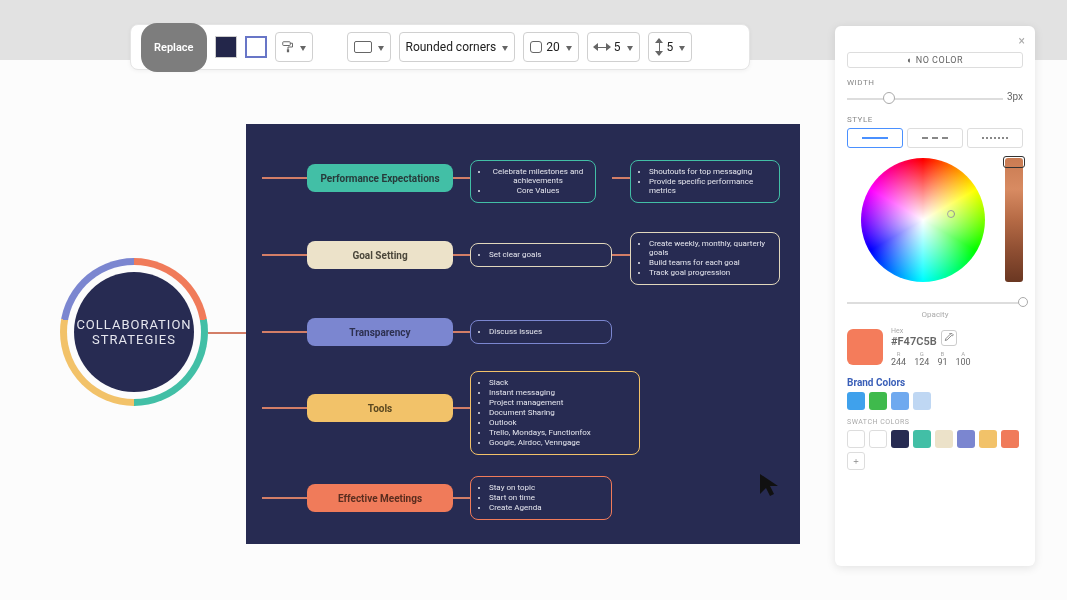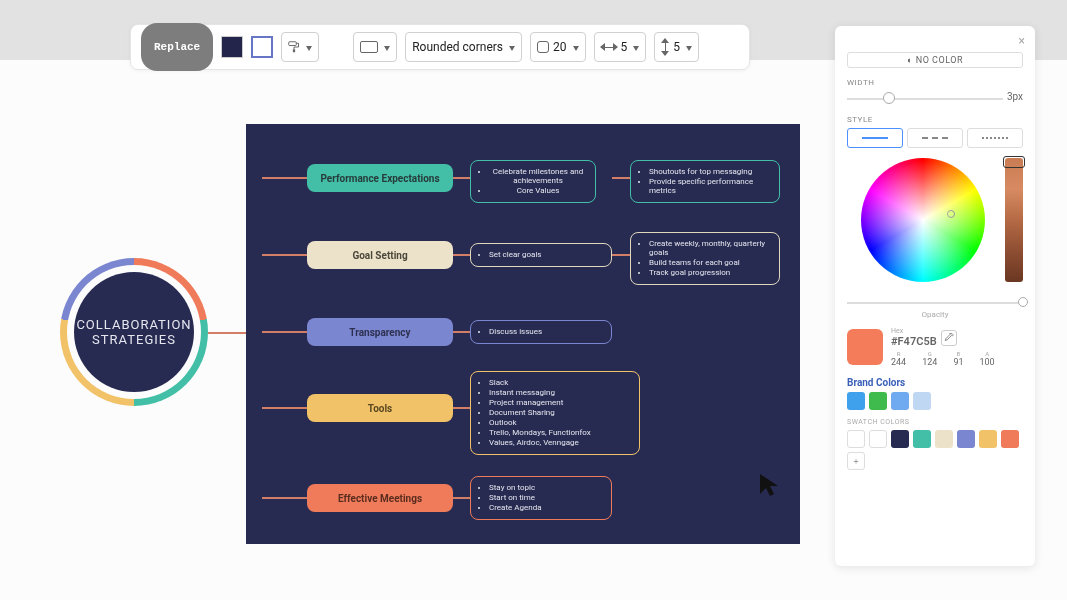--- a/index.html
+++ b/index.html
@@ -3,21 +3,21 @@
 <meta charset="utf-8">
 <style>
   html,body{margin:0;padding:0;font-family:-apple-system,BlinkMacSystemFont,"Segoe UI",Roboto,Arial,sans-serif;background:#e5e5e5;font-size:12px;color:#222;}
   *{box-sizing:border-box;}
   #stage{position:relative;width:1067px;height:600px;background:#e5e5e5;overflow:hidden;}
   
   .topband{position:absolute;top:0;left:0;right:0;height:60px;background:#e2e2e2;}
   .whiteboard{position:absolute;top:60px;left:0;right:0;bottom:0;background:#fcfcfc;}
   
   .toolbar{position:absolute;top:24px;left:130px;width:620px;height:46px;background:#fff;border:1px solid #e5e5e5;border-radius:8px;display:flex;align-items:center;padding:6px 10px;gap:8px;box-shadow:0 1px 4px rgba(0,0,0,0.05);}
-  .btn-replace{background:#7d7d7d;color:#fff;border-radius:16px;padding:18px 13px;font-size:11px;font-weight:600;cursor:pointer;display:flex;align-items:center;font-family:Liberation Mono, monospace;}
+  .btn-replace{background:#7d7d7d;color:#fff;border-radius:16px;padding:18px 13px;font-size:11px;font-weight:600;cursor:pointer;display:flex;align-items:center;}
   .swatch{width:22px;height:22px;border:1px solid #ccc;cursor:pointer;}
   .swatch.dark{background:#23264a;}
   .swatch.border-sel{background:#fff;border:2px solid #6876c7;}
   .icon-btn{height:30px;border:1px solid #d0d0d0;border-radius:4px;display:flex;align-items:center;padding:0 6px;gap:4px;cursor:pointer;background:#fff;}
   .chev::after{content:'';display:inline-block;border-left:3px solid transparent;border-right:3px solid transparent;border-top:5px solid #666;margin-left:2px;}
   .tb-rect-icon{width:18px;height:12px;border:1.5px solid #666;border-radius:2px;}
   .tb-roundrect-icon{width:12px;height:12px;border:1.5px solid #666;border-radius:3px;}
   .tb-harrow{position:relative;width:16px;height:8px;}
   .tb-harrow::before{content:'';position:absolute;top:50%;left:0;right:0;border-top:1px solid #666;}
   .tb-harrow::after{content:'';position:absolute;right:-1px;top:0;border-top:4px solid transparent;border-bottom:4px solid transparent;border-left:5px solid #666;}
@@ -74,21 +74,21 @@
   .opacity-row{display:flex;flex-direction:column;align-items:center;margin-top:8px;}
   .opacity-slider{position:relative;width:100%;height:12px;}
   .opacity-slider .tr{position:absolute;top:50%;left:0;right:0;height:2px;background:#ddd;}
   .opacity-slider .th{position:absolute;top:50%;right:0;width:10px;height:10px;border-radius:50%;background:#fff;border:1px solid #aaa;transform:translate(50%,-50%);}
   .opacity-lab{font-size:8px;color:#aaa;margin-top:2px;}
   .color-row{display:flex;align-items:center;gap:8px;margin-top:8px;}
   .cur-sw{width:36px;height:36px;border-radius:6px;}
   .hex-col{flex:1;}
   .hex-lab{font-size:7px;color:#aaa;}
   .hex-val{font-size:11px;font-weight:600;}
-  .rgba-row{display:flex;gap:16px;font-size:9px;margin-top:2px;}
+  .rgba-row{display:flex;gap:8px;font-size:9px;margin-top:2px;}
   .rgba-row div{display:flex;flex-direction:column;align-items:center;}
   .rgba-row .l{font-size:6px;color:#aaa;}
   .dropper{width:16px;height:16px;border:1px solid #ccc;border-radius:3px;display:flex;align-items:center;justify-content:center;cursor:pointer;}
   .section-title{font-size:10px;font-weight:700;color:#3a5fb8;margin-top:10px;}
   .sw-row{display:flex;flex-wrap:wrap;gap:4px;margin-top:4px;}
   .sw{width:18px;height:18px;border-radius:3px;cursor:pointer;}
   .sw.hollow{border:1px solid #ddd;background:#fff;}
   .sub-lab{font-size:7px;color:#aaa;letter-spacing:.5px;margin-top:8px;}
   .cursor-arrow{position:absolute;}
 </style>
@@ -202,21 +202,21 @@
 
     <div class="pill yellow-bg" style="left:61px;top:270px">Tools</div>
     <div class="card yellow-bd" style="left:224px;top:247px;width:170px;">
         <ul>
           <li>Slack</li>
           <li>Instant messaging</li>
           <li>Project management</li>
           <li>Document Sharing</li>
           <li>Outlook</li>
           <li>Trello, Mondays, Functionfox</li>
-          <li>Values, Airdoc, Venngage</li>
+          <li>Google, Airdoc, Venngage</li>
         </ul>
       </div>
 
     <div class="pill orange-bg" style="left:61px;top:360px">Effective Meetings</div>
     <div class="card orange-bd" style="left:224px;top:352px;width:142px;">
         <ul>
           <li>Stay on topic</li>
           <li>Start on time</li>
           <li>Create Agenda</li>
         </ul>

